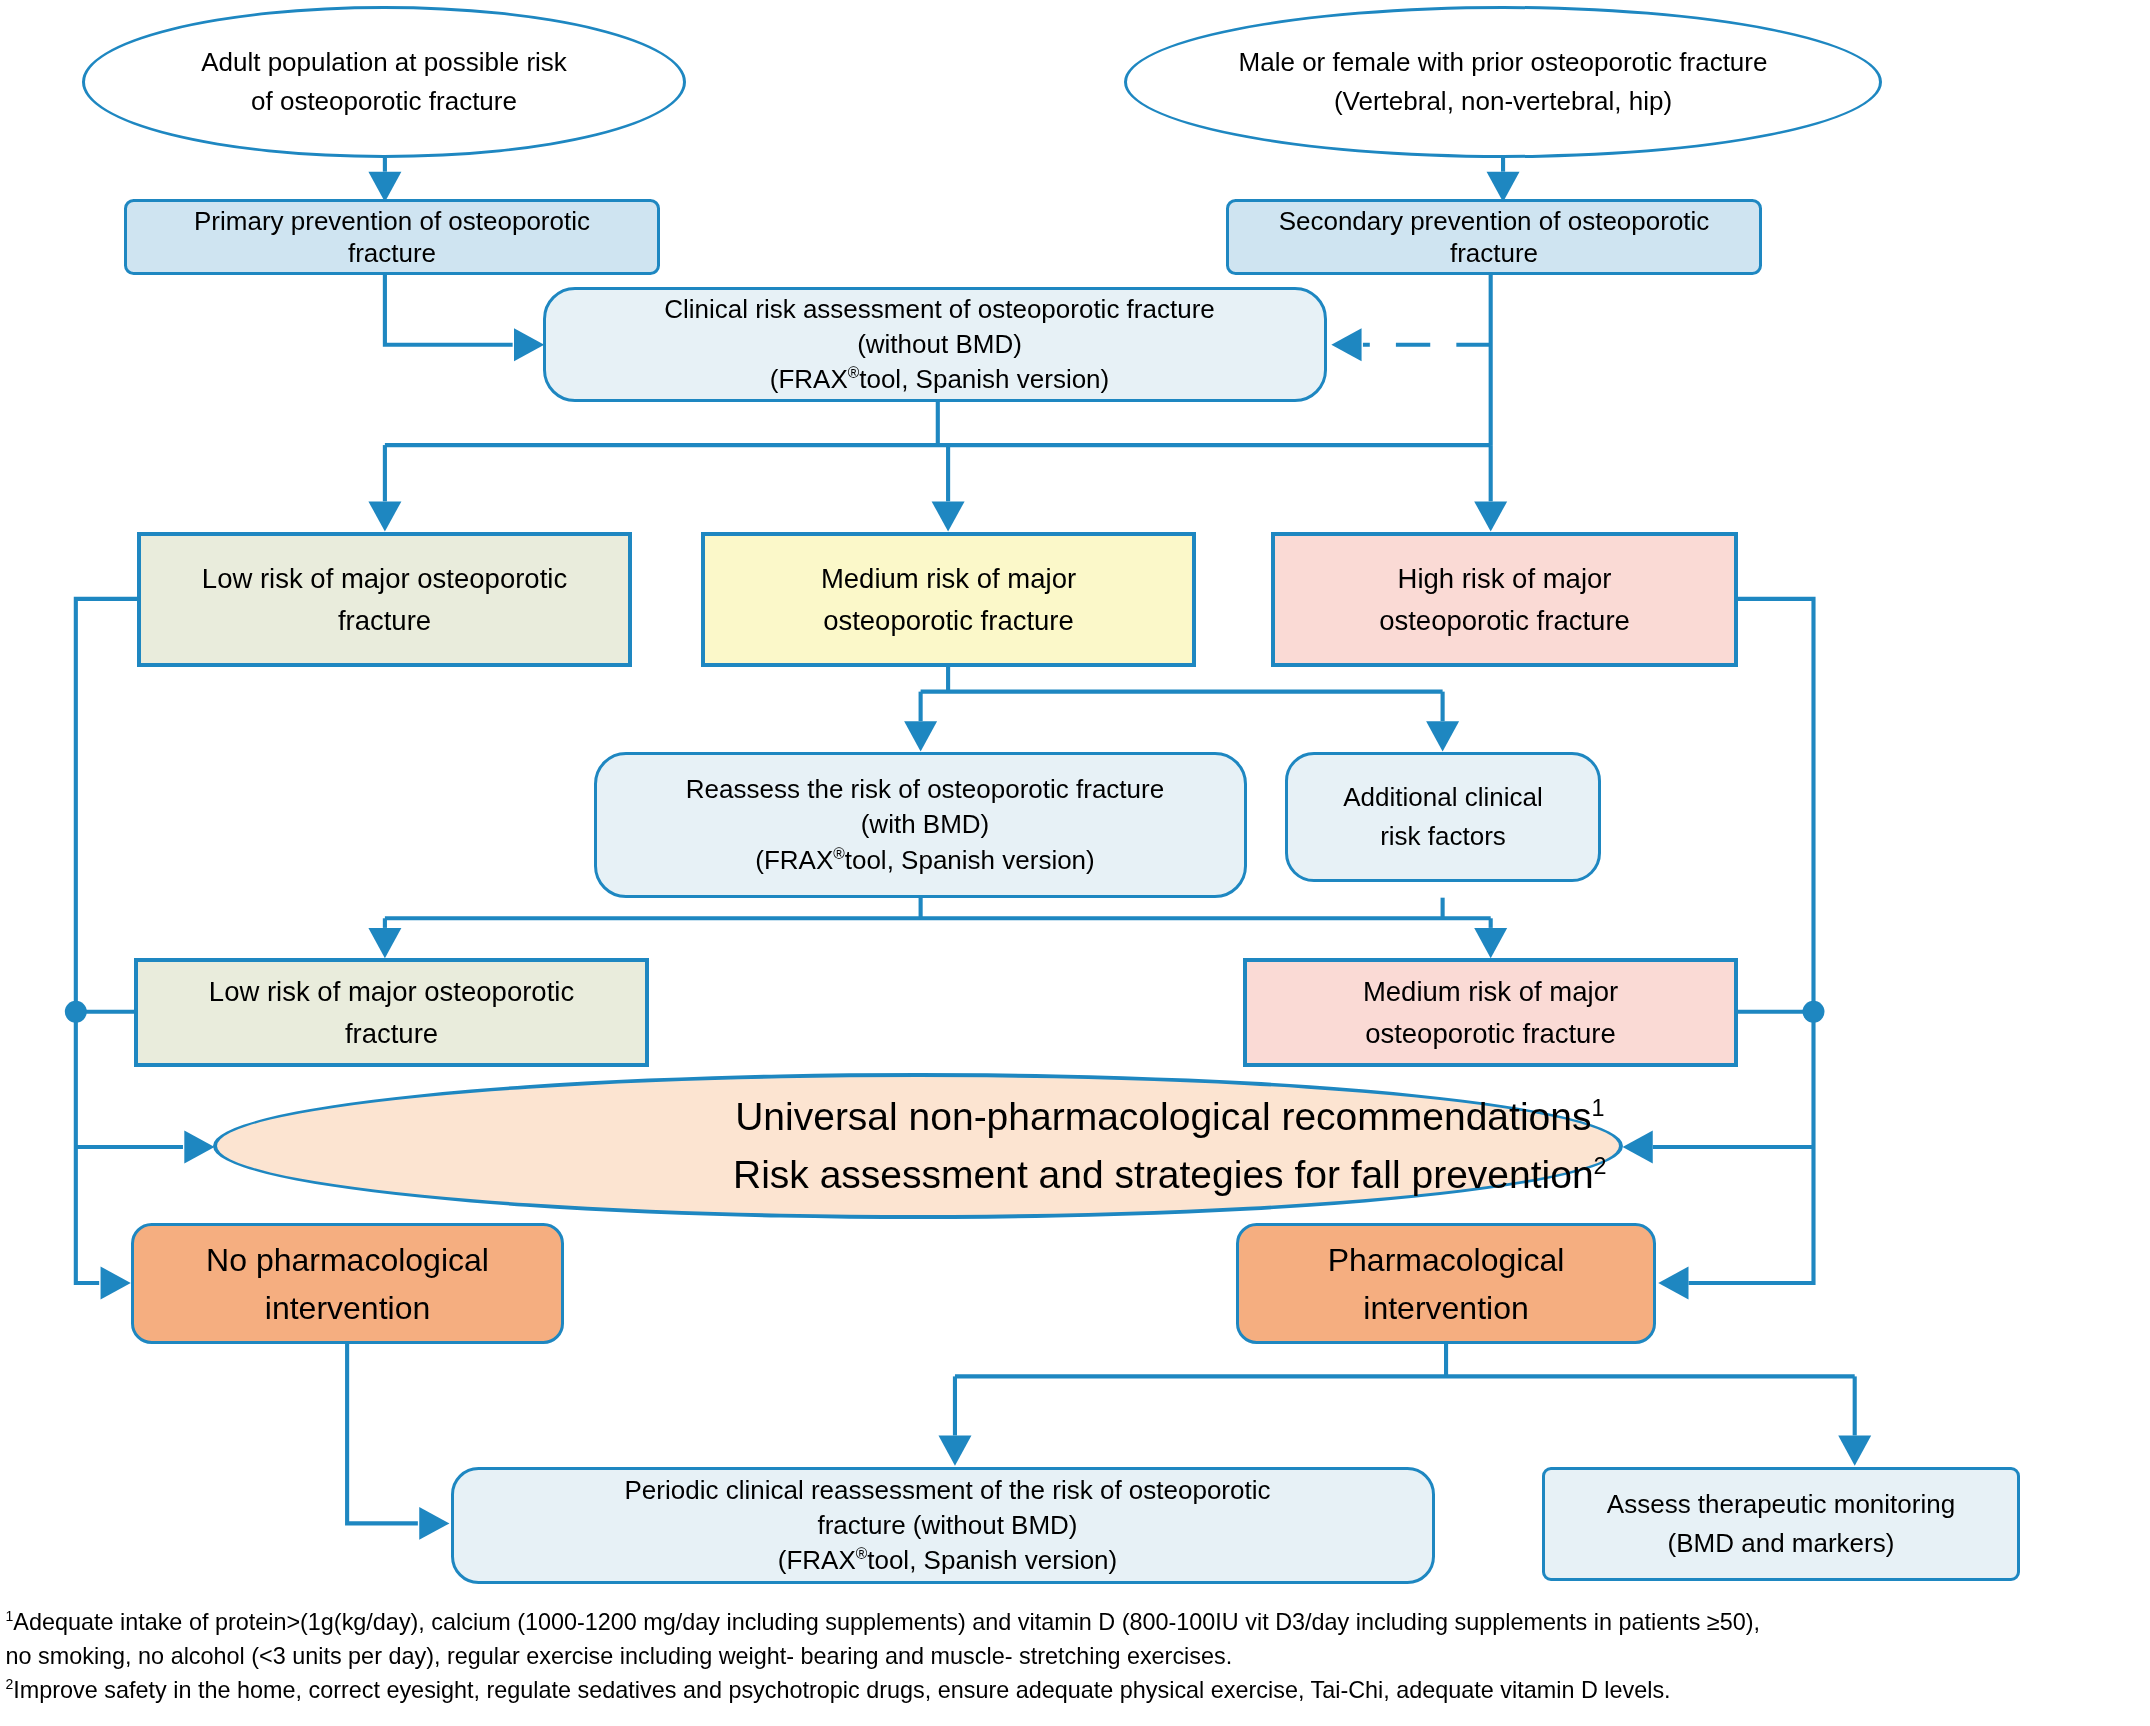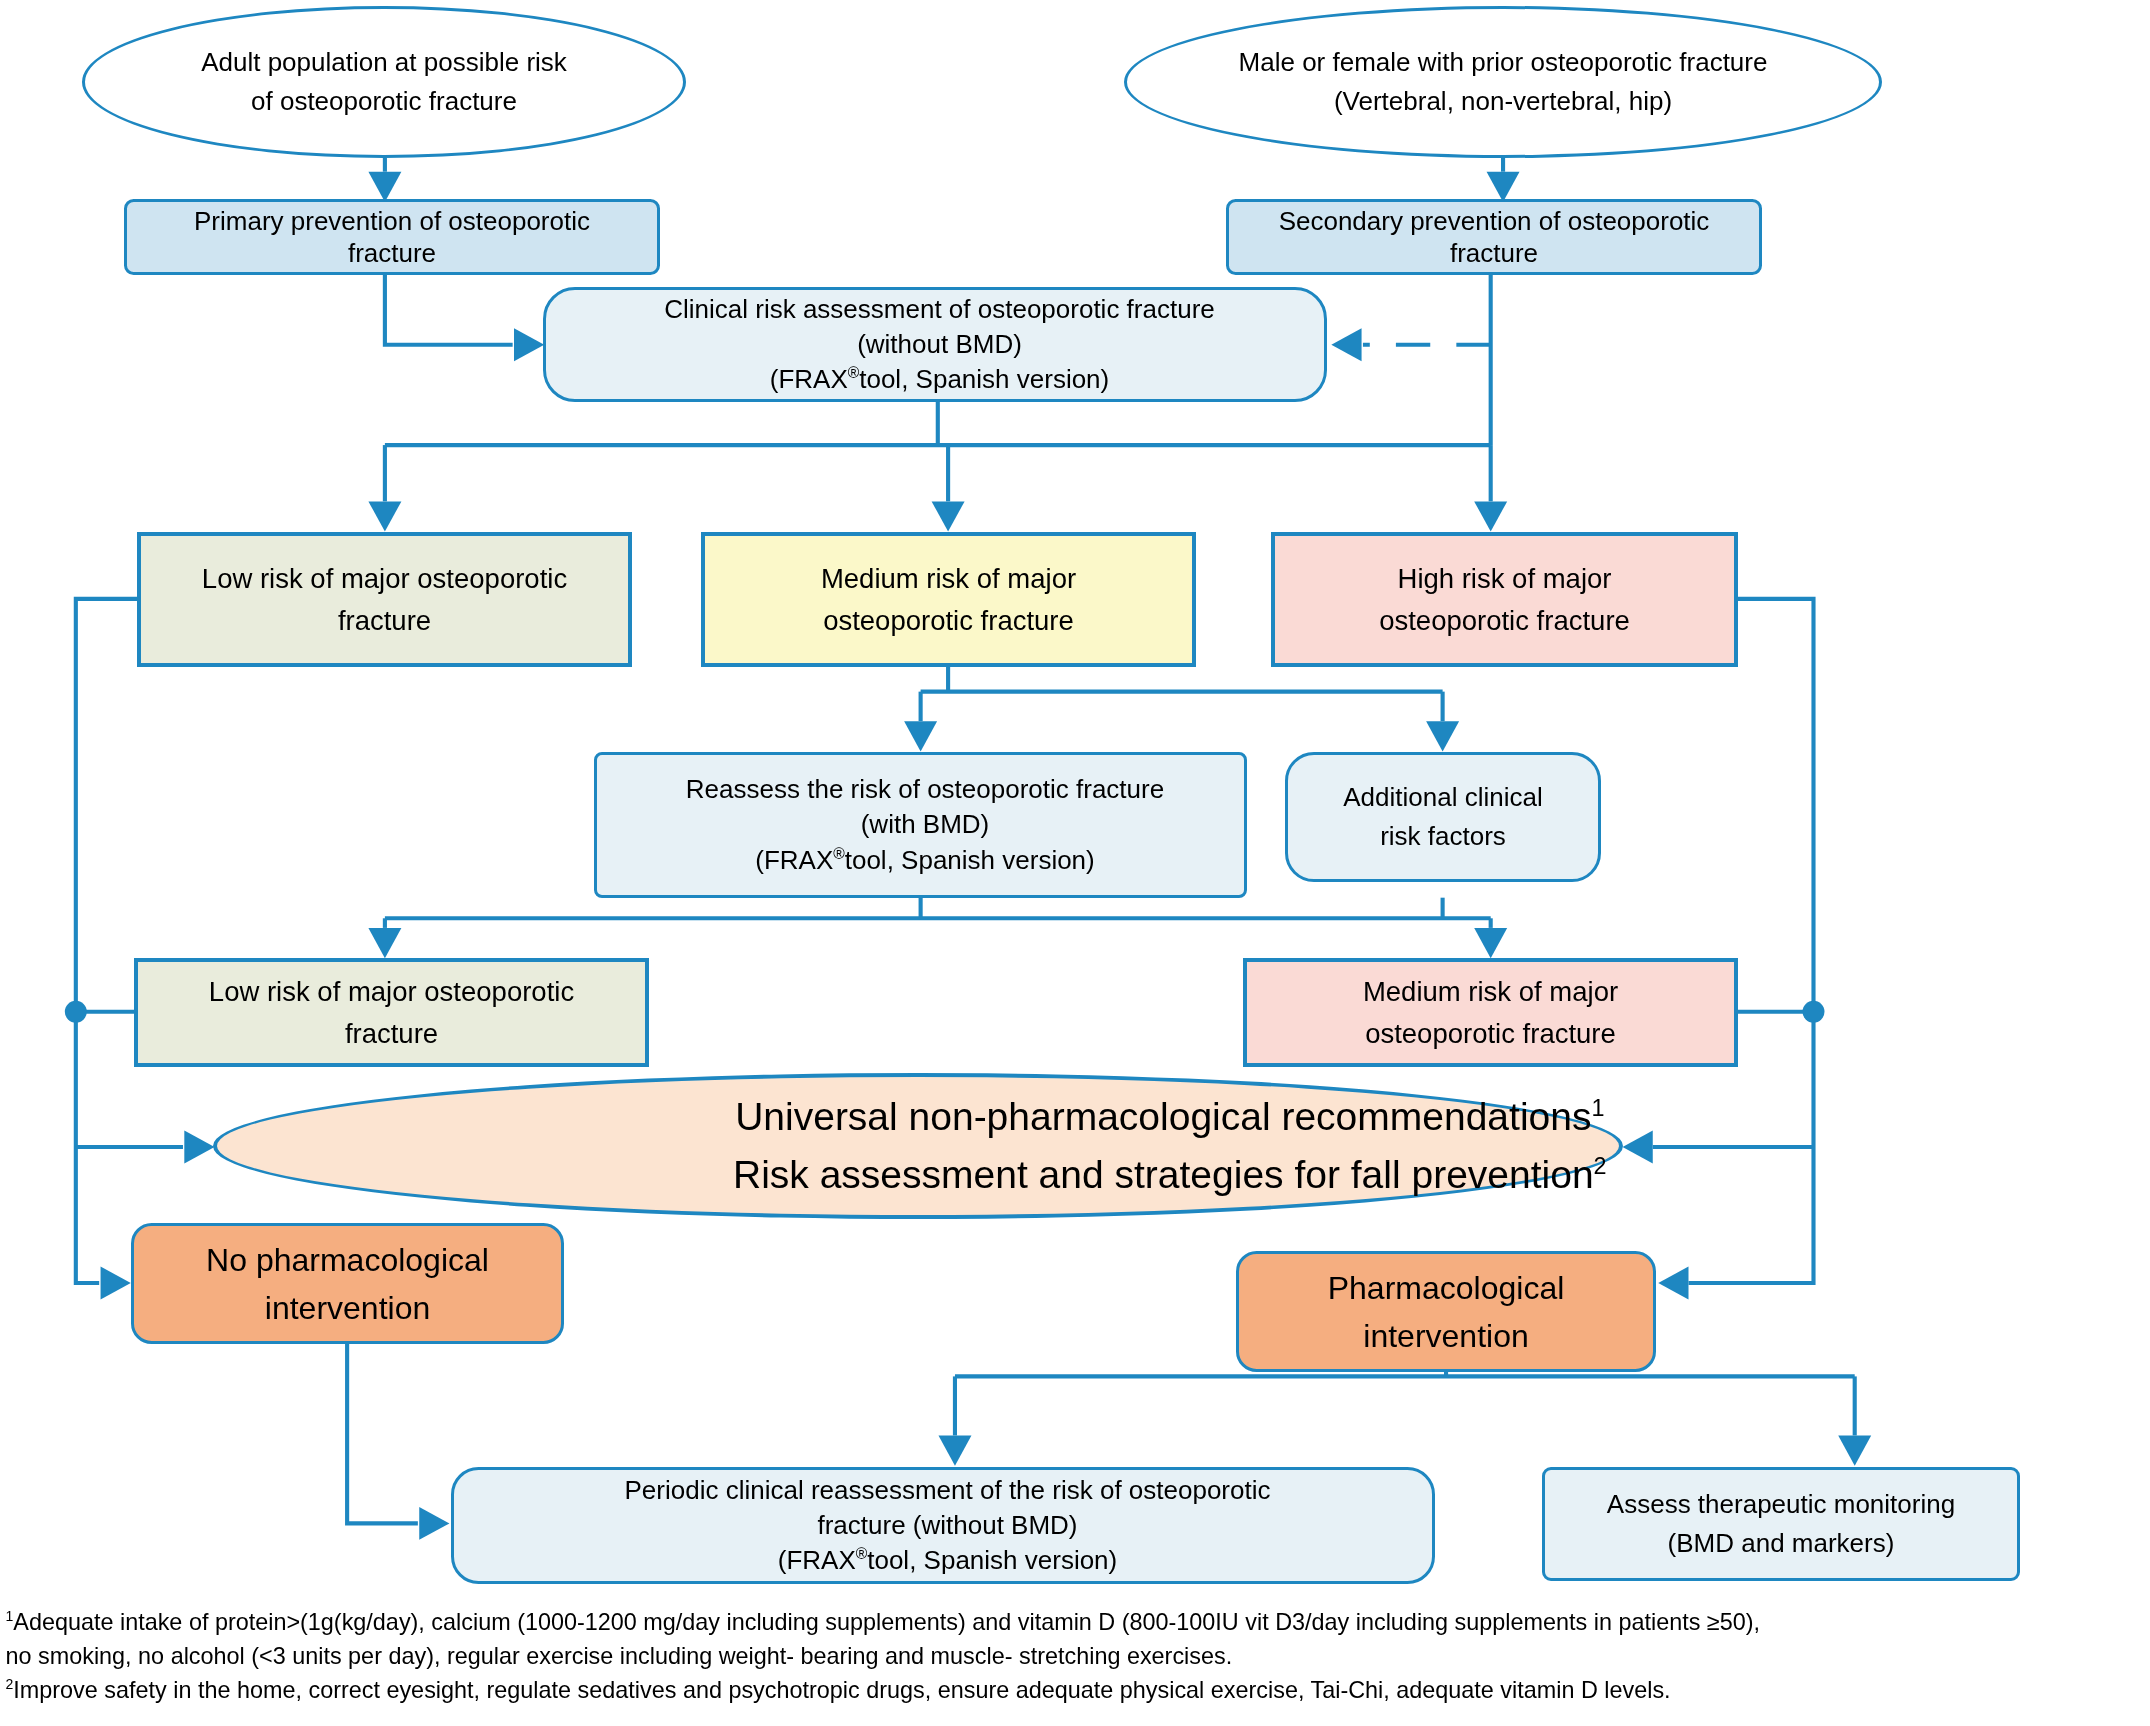--- a/index.html
+++ b/index.html
@@ -153,21 +153,21 @@
   <div class="node rect yellow" style="left:701px;top:532px;width:495px;height:135px;font-size:27.5px;">
     <span class="txt">Medium risk of major
 osteoporotic fracture</span>
   </div>
 
   <div class="node rect pink" style="left:1271px;top:532px;width:467px;height:135px;font-size:27.5px;">
     <span class="txt">High risk of major
 osteoporotic fracture</span>
   </div>
 
-  <div class="node soft l3" style="left:594px;top:752px;width:653px;height:146px;border-radius:8px;">
+  <div class="node soft l3" style="left:594px;top:752px;width:653px;height:146px;border-radius:32px;">
     <span class="txt">Reassess the risk of osteoporotic fracture
 (with BMD)
 (FRAX<sup>®</sup>tool, Spanish version)</span>
   </div>
 
   <div class="node soft" style="left:1285px;top:752px;width:316px;height:130px;border-radius:29px;">
     <span class="txt">Additional clinical
 risk factors</span>
   </div>
 
@@ -184,21 +184,21 @@
   <div class="node peach" style="left:213px;top:1073px;width:1410px;height:146px;">
     <span class="txt">Universal non-pharmacological recommendations<sup>1</sup>
 Risk assessment and strategies for fall prevention<sup>2</sup></span>
   </div>
 
   <div class="node orange" style="left:131px;top:1223px;width:433px;height:121px;">
     <span class="txt">No pharmacological
 intervention</span>
   </div>
 
-  <div class="node orange" style="left:1236px;top:1223px;width:420px;height:121px;margin-top:28px;">
+  <div class="node orange" style="left:1236px;top:1223px;width:420px;height:121px;">
     <span class="txt">Pharmacological
 intervention</span>
   </div>
 
   <div class="node soft l3" style="left:451px;top:1467px;width:984px;height:117px;border-radius:27.5px;">
     <span class="txt">Periodic clinical reassessment of the risk of osteoporotic
 fracture (without BMD)
 (FRAX<sup>®</sup>tool, Spanish version)</span>
   </div>
 

